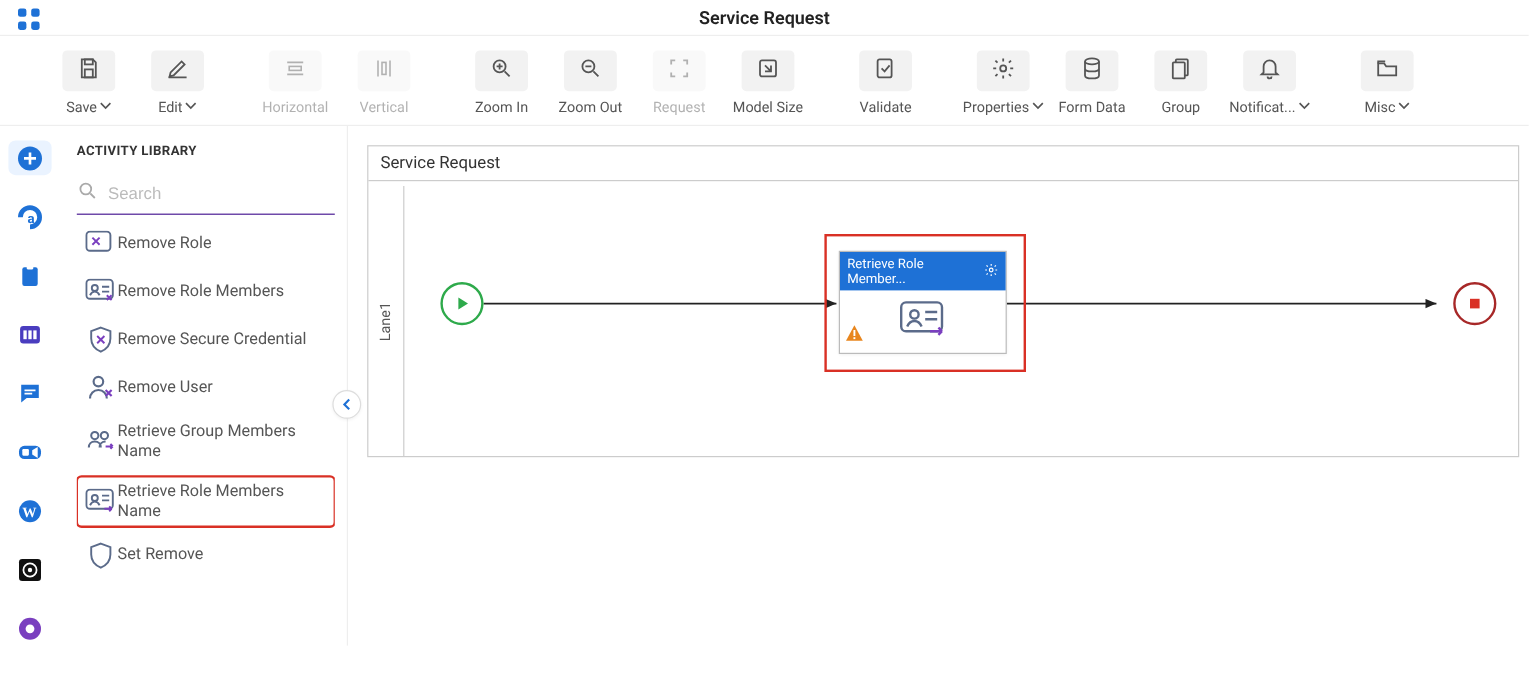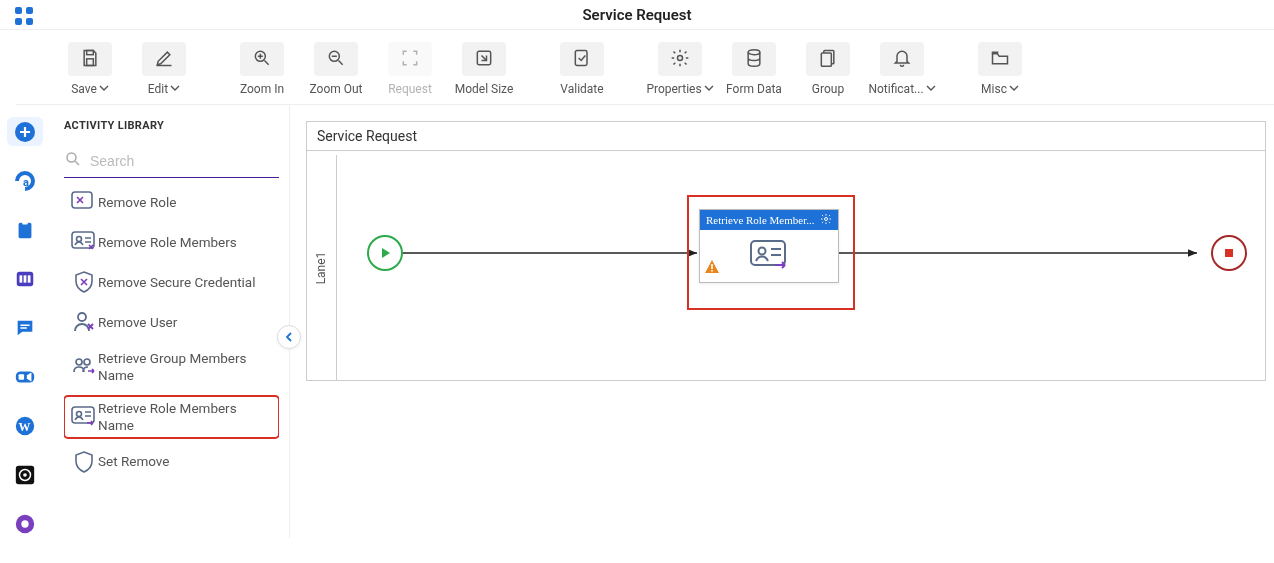--- a/index.html
+++ b/index.html
@@ -4,21 +4,21 @@
 <style>
   * { box-sizing: border-box; margin: 0; padding: 0; }
   body { font-family: -apple-system, BlinkMacSystemFont, "Segoe UI", Roboto, Arial, sans-serif; font-size: 13px; color: #333; background: #fff; width: 1274px; height: 563px; overflow: hidden; }
   
   
   .top-header { height: 30px; display:flex; align-items:center; border-bottom: 1px solid #eee; position:relative; }
   .app-grid-icon { position:absolute; left:14px; top:6px; }
   .header-title { width:100%; text-align:center; font-weight:600; font-size:15px; color:#222; }
   
   
-  .toolbar { display:flex; align-items:flex-start; padding: 12px 10px 8px 40px; gap: 0; border-bottom:1px solid #eee;margin-left:16px; }
+  .toolbar { display:flex; align-items:flex-start; padding: 12px 10px 8px 40px; gap: 0; border-bottom:1px solid #eee; }
   .tool-group { display:flex; gap:6px; margin-right: 30px;}
   .tool-btn { display:flex; flex-direction:column; align-items:center; justify-content:flex-start; width:68px; cursor:pointer; }
   .tool-btn.disabled { opacity:0.45; cursor:default;}
   .tool-icon-box { width:44px; height:34px; background:#f2f2f2; border-radius:4px; display:flex; align-items:center; justify-content:center; margin-bottom:6px;}
   .tool-label { font-size:12px; color:#555; display:flex; align-items:center; gap:2px; white-space:nowrap; max-width:72px; overflow:hidden; text-overflow:ellipsis;}
   .chev-down { display:inline-block; }
   
   
   .main { display:flex; height: calc(563px - 30px - 100px); }
   
@@ -49,21 +49,21 @@
   .lane-body { position:absolute; left:30px; right:0; top:33px; bottom:0;}
   
   .start-node { position:absolute; left:30px; top:80px; }
   .end-node   { position:absolute; right:18px; top:80px; }
   .node-circle { width:36px; height:36px; border-radius:50%; display:flex; align-items:center; justify-content:center; background:#fff;}
   .start-node .node-circle { border:2px solid #2eaa4b;}
   .end-node   .node-circle { border:2.5px solid #a72828;}
   
   .activity-node-outer { position:absolute; left:350px; top:40px; width:168px; height:115px; border:2px solid #d93025; }
   .activity-node { position:absolute; left:10px; top:12px; width:140px; border:1px solid #bbb; background:#fff; box-shadow:0 1px 3px rgba(0,0,0,0.08);}
-  .activity-header { background:#1e71d6; color:#fff; font-size:11px; padding:3px 6px; display:flex; align-items:center; justify-content:space-between;font-family:Liberation Serif, serif;}
+  .activity-header { background:#1e71d6; color:#fff; font-size:11px; padding:3px 6px; display:flex; align-items:center; justify-content:space-between;}
   .activity-body { height:52px; display:flex; align-items:center; justify-content:center; position:relative;}
   .warn-badge { position:absolute; left:4px; bottom:4px;}
   
   .edge { stroke:#222; stroke-width:1.3; fill:none; marker-end:url(#arrowhead);}
   svg.edges { position:absolute; left:0; top:0; width:100%; height:100%; pointer-events:none;}
 
 </style>
 </head>
 <body>
 
@@ -105,20 +105,44 @@
         </div>
       <div class="tool-label">
           <span>Edit</span>
           <span class="chev-down"><svg width="10" height="10" viewBox="0 0 10 10">
               <path d="M1 3l4 4 4-4" stroke="#555" stroke-width="1.4" fill="none"></path>
             </svg></span>
         </div>
     </div>
   </div>
 
+  <div class="tool-group">
+    <div class="tool-btn disabled">
+      <div class="tool-icon-box">
+          <span><svg width="20" height="20" viewBox="0 0 24 24" stroke="#555" fill="none" stroke-width="1.6">
+              <rect x="6" y="10" width="12" height="4"></rect>
+              <path d="M4 6h16M4 18h16"></path>
+            </svg></span>
+        </div>
+      <div class="tool-label">
+          <span>Horizontal</span>
+        </div>
+    </div>
+    <div class="tool-btn disabled">
+      <div class="tool-icon-box">
+          <span><svg width="20" height="20" viewBox="0 0 24 24" stroke="#555" fill="none" stroke-width="1.6">
+              <rect x="10" y="6" width="4" height="12"></rect>
+              <path d="M6 4v16M18 4v16"></path>
+            </svg></span>
+        </div>
+      <div class="tool-label">
+          <span>Vertical</span>
+        </div>
+    </div>
+  </div>
 
   <div class="tool-group">
     <div class="tool-btn">
       <div class="tool-icon-box">
           <span><svg width="20" height="20" viewBox="0 0 24 24" stroke="#555" fill="none" stroke-width="1.8">
               <circle cx="10" cy="10" r="6"></circle>
               <path d="M15 15l5 5M10 7v6M7 10h6"></path>
             </svg></span>
         </div>
       <div class="tool-label">

